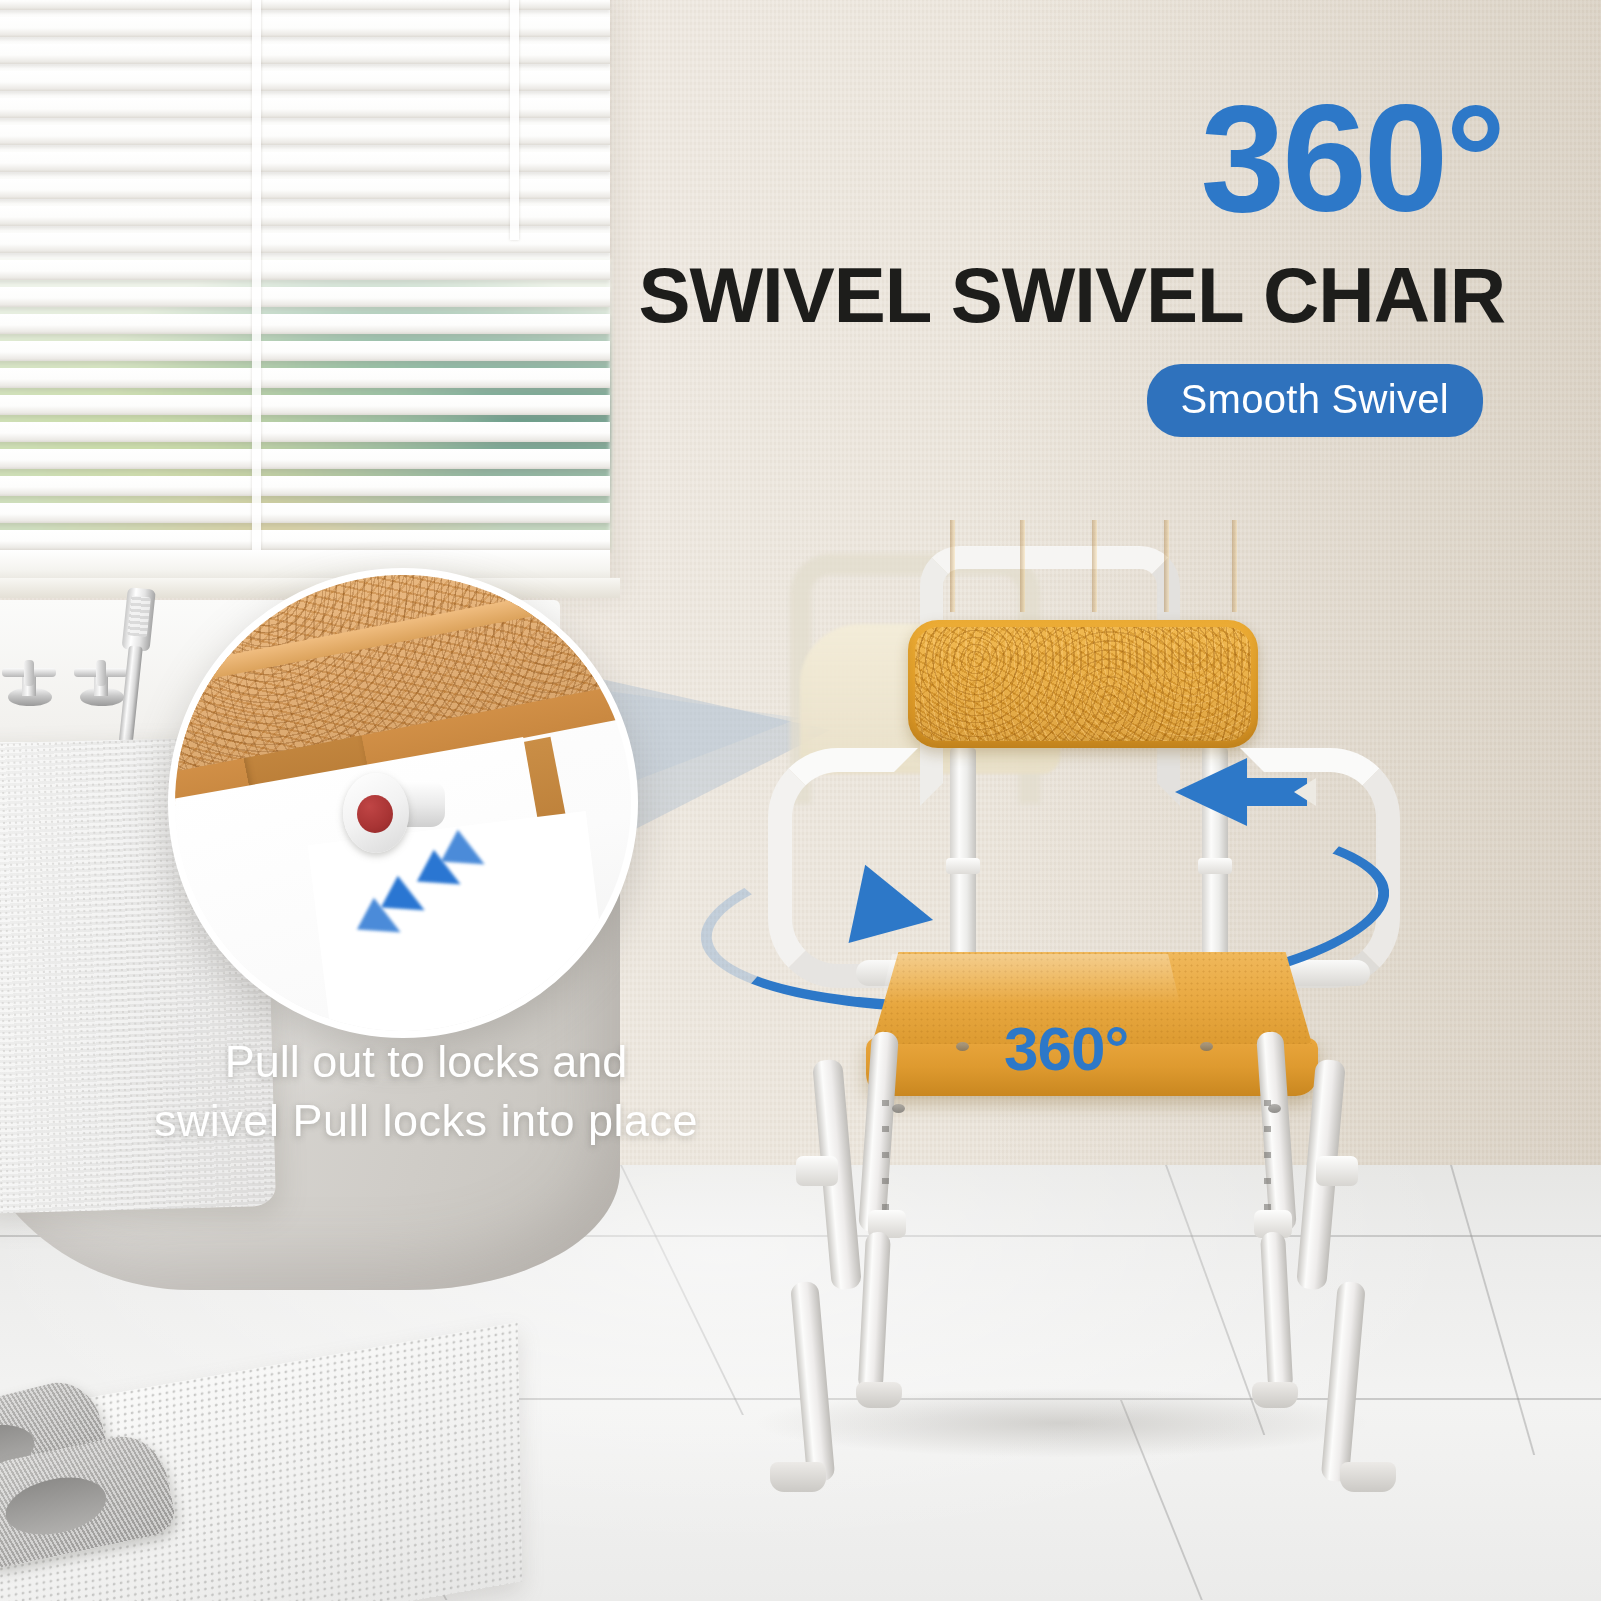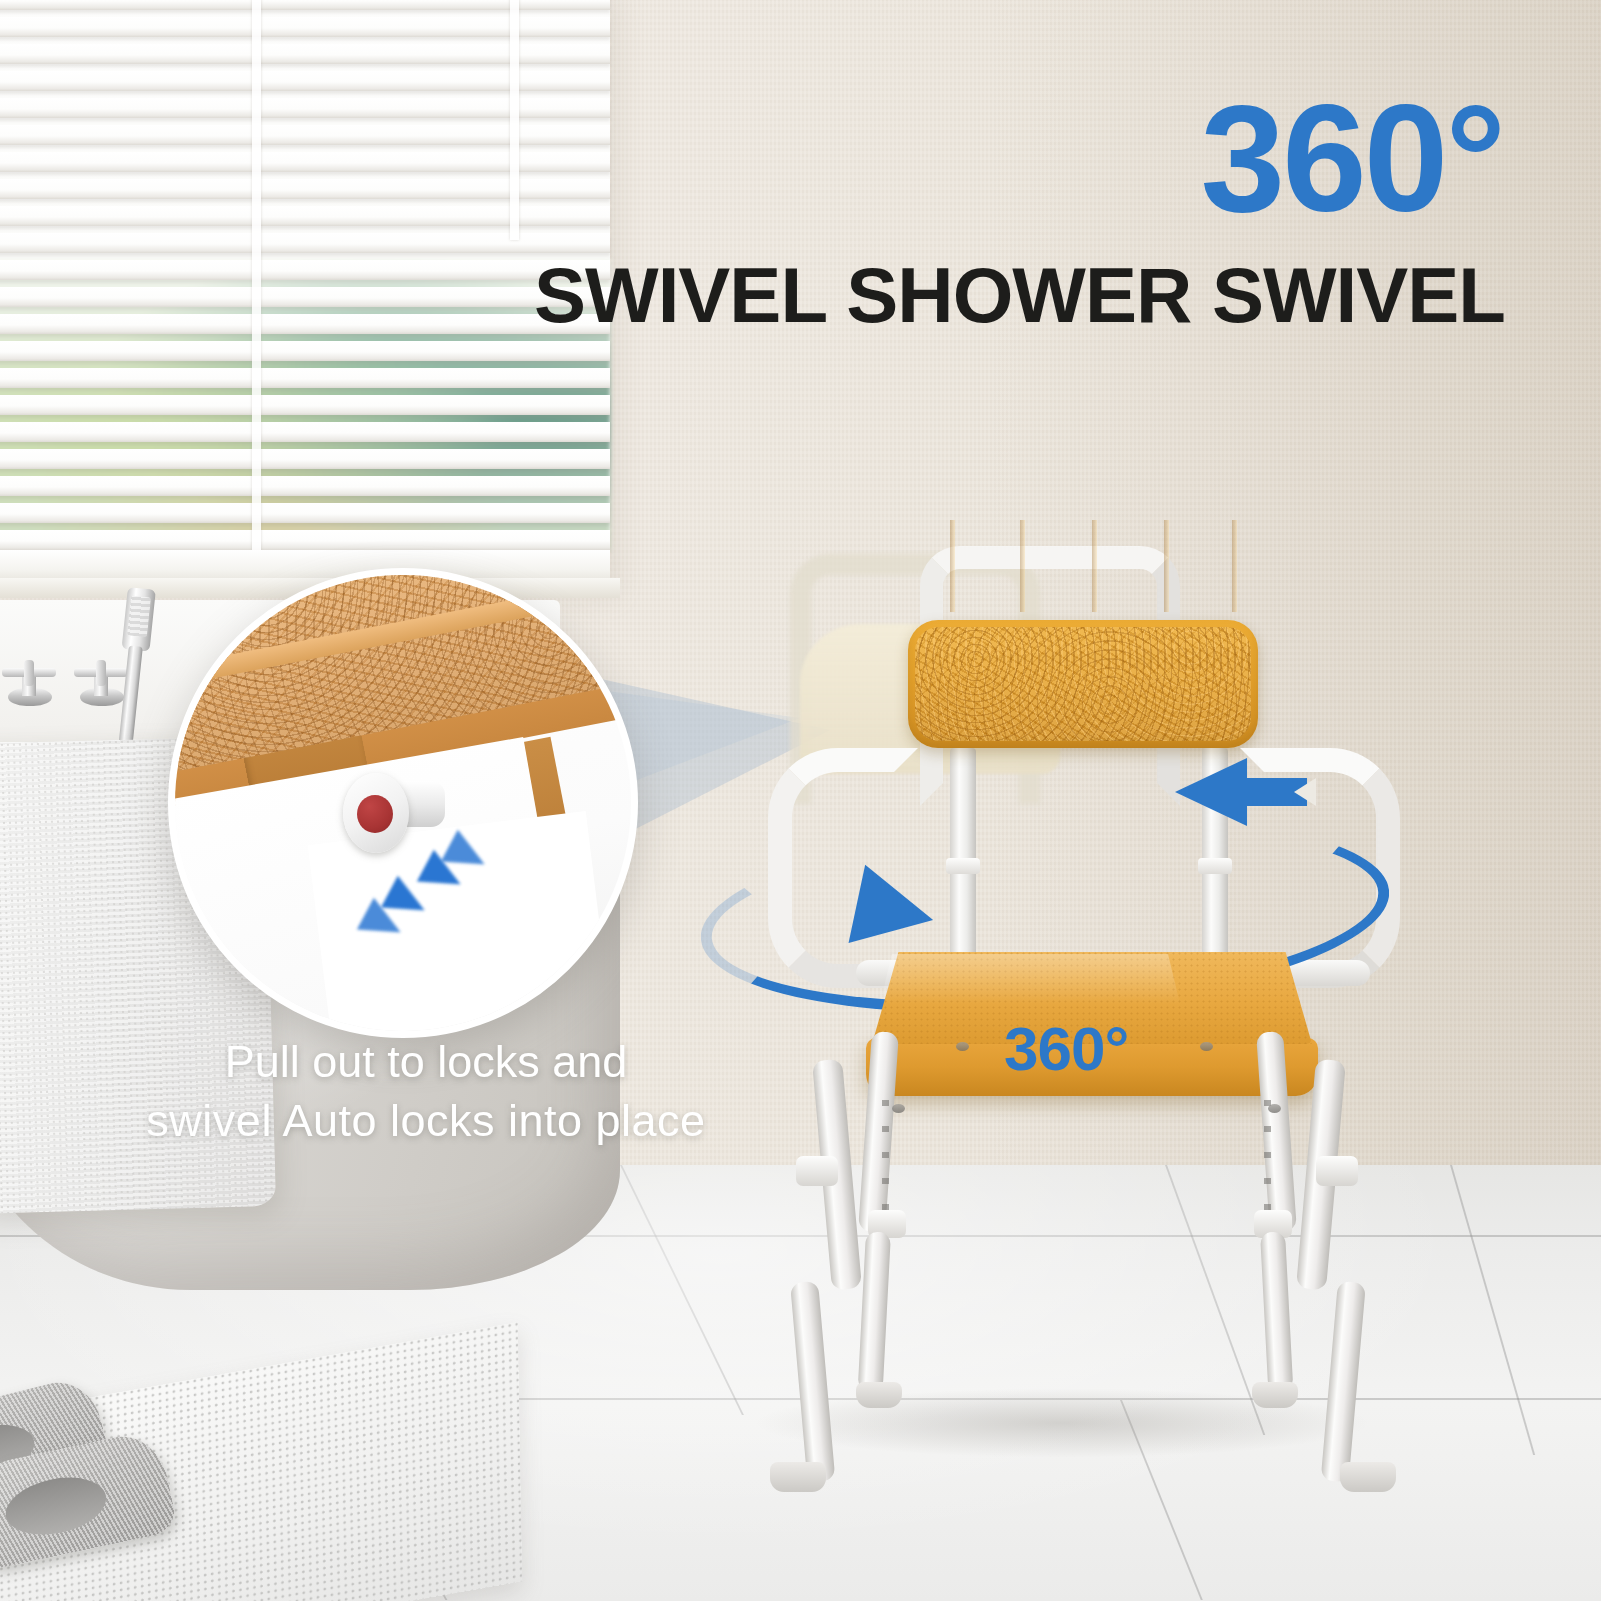--- a/index.html
+++ b/index.html
@@ -669,20 +669,21 @@
 
     <div class="screw" style="left:132px;top:584px;"></div>
     <div class="screw" style="left:508px;top:584px;"></div>
     <div class="screw" style="left:196px;top:522px;"></div>
     <div class="screw" style="left:440px;top:522px;"></div>
 
     <span class="seat-360" style="left:244px;top:498px;position:absolute;">360°</span>
   </div>
 
   <div class="headline-360">360°</div>
-  <div class="headline-main">SWIVEL SHOWER SWIVEL</div>
+  <div class="headline-main">SWIVEL SWIVEL CHAIR</div>
+  <div class="badge">Smooth Swivel</div>
 
   <div class="caption">
     <span class="l1">Pull out to locks and</span>
-    <span class="l2">swivel  Auto locks into place</span>
+    <span class="l2">swivel  Pull locks into place</span>
   </div>
 
 </div>
 
 </body></html>

